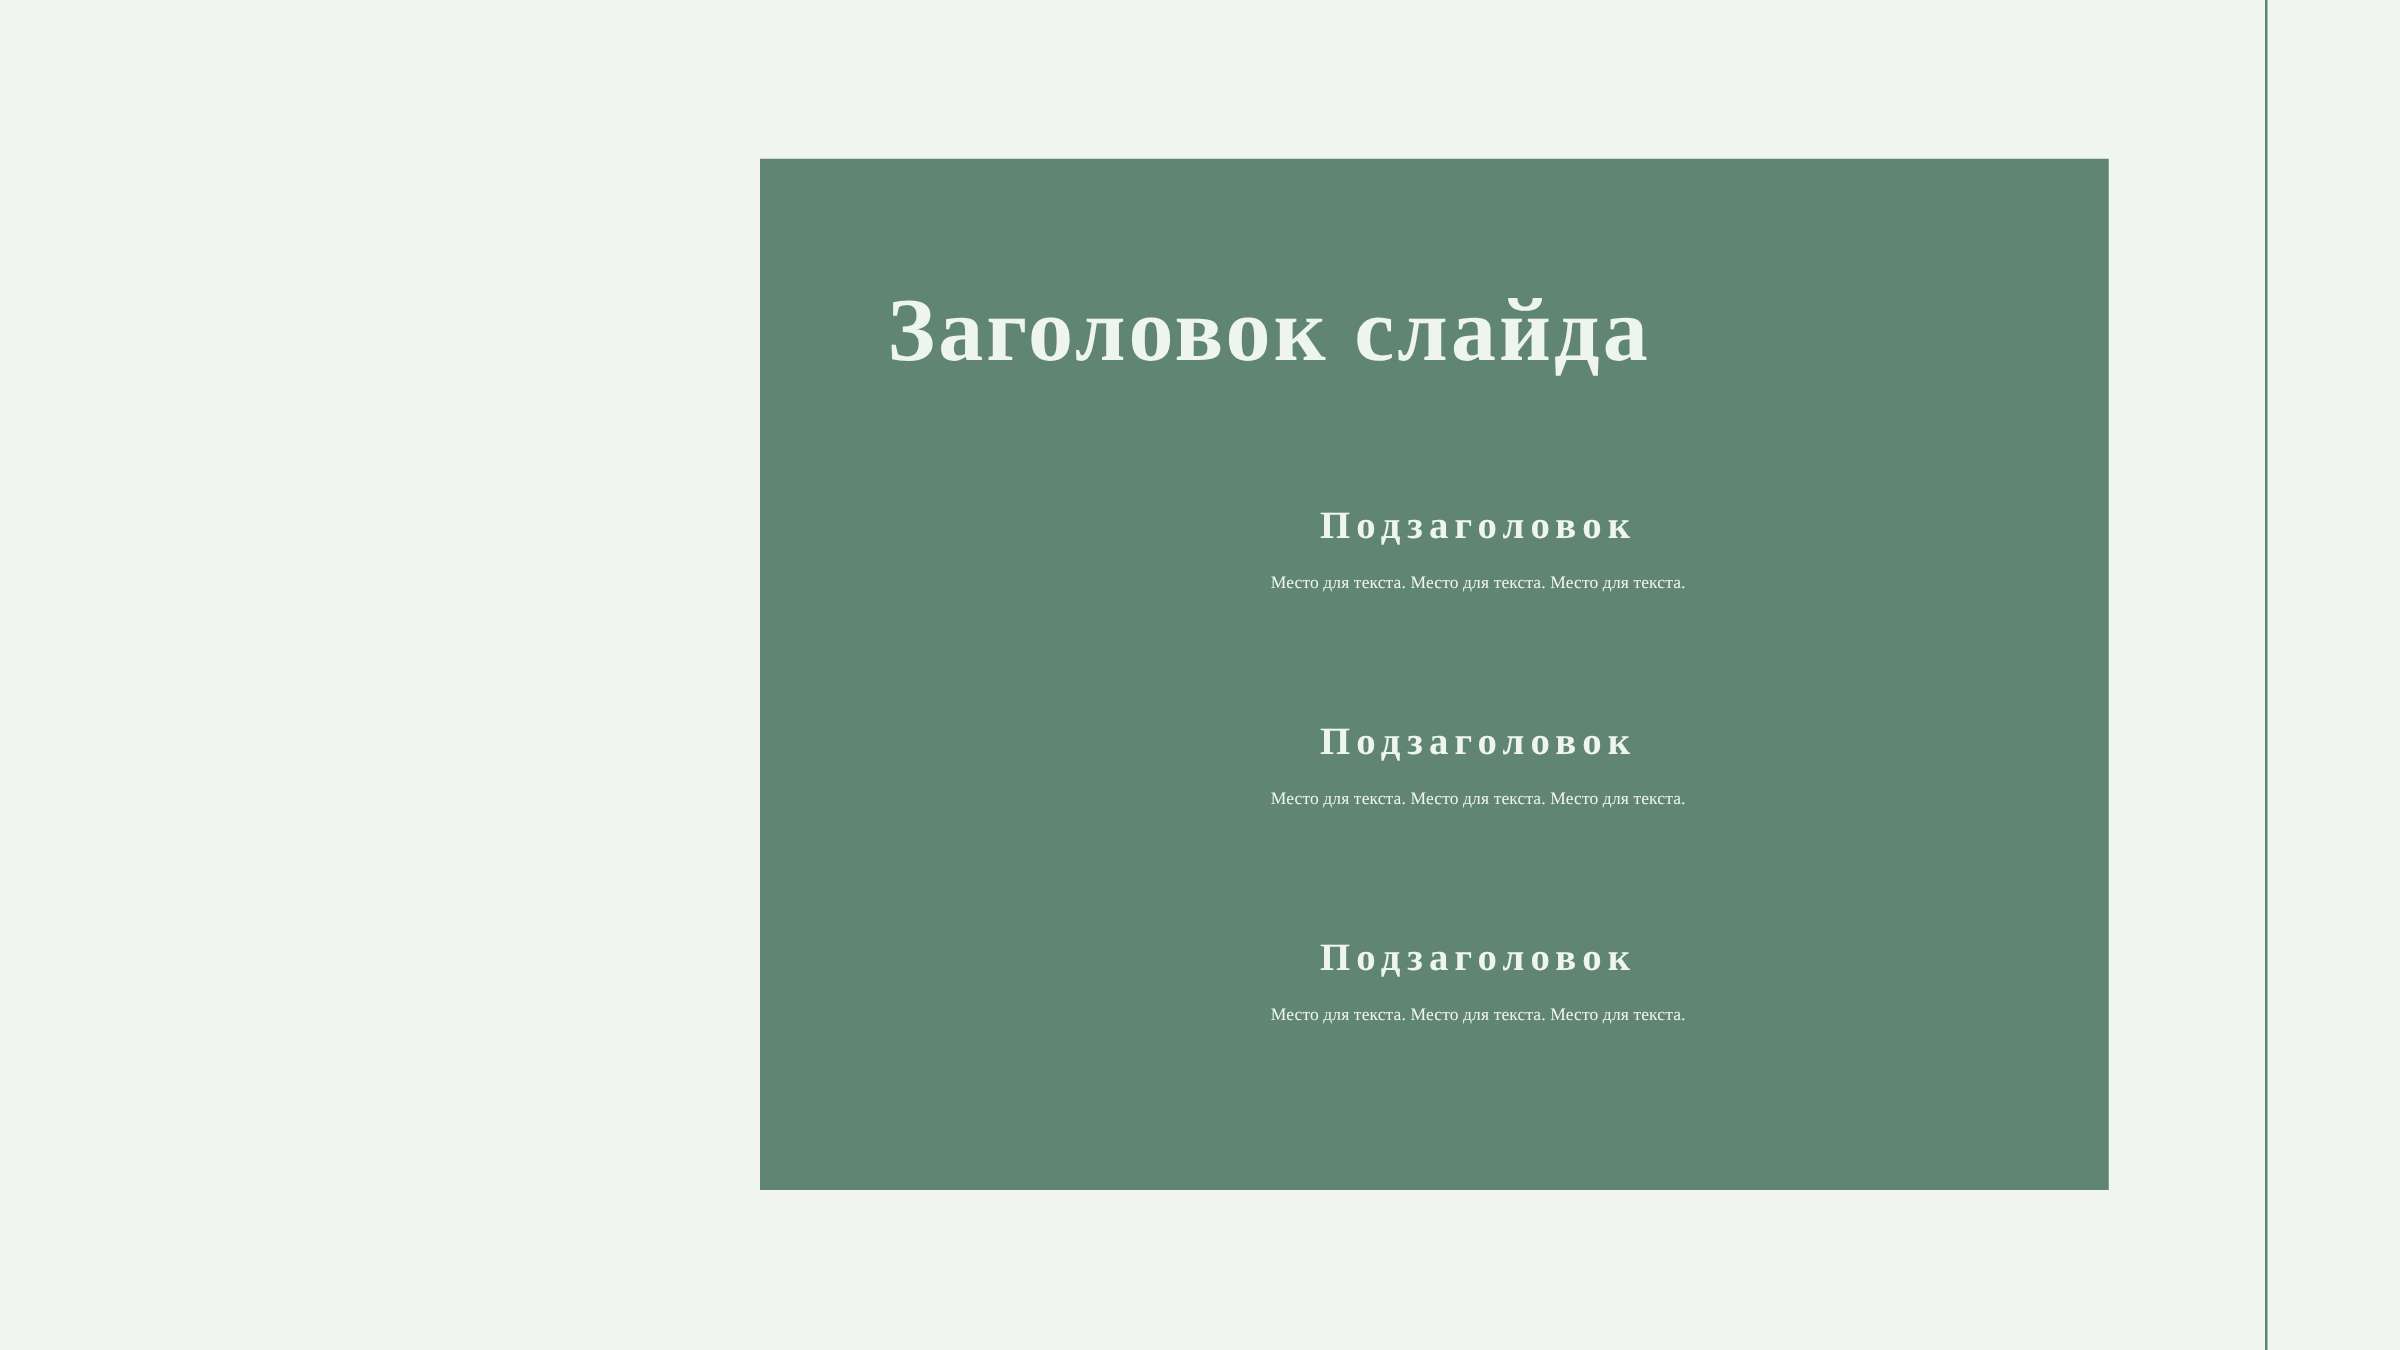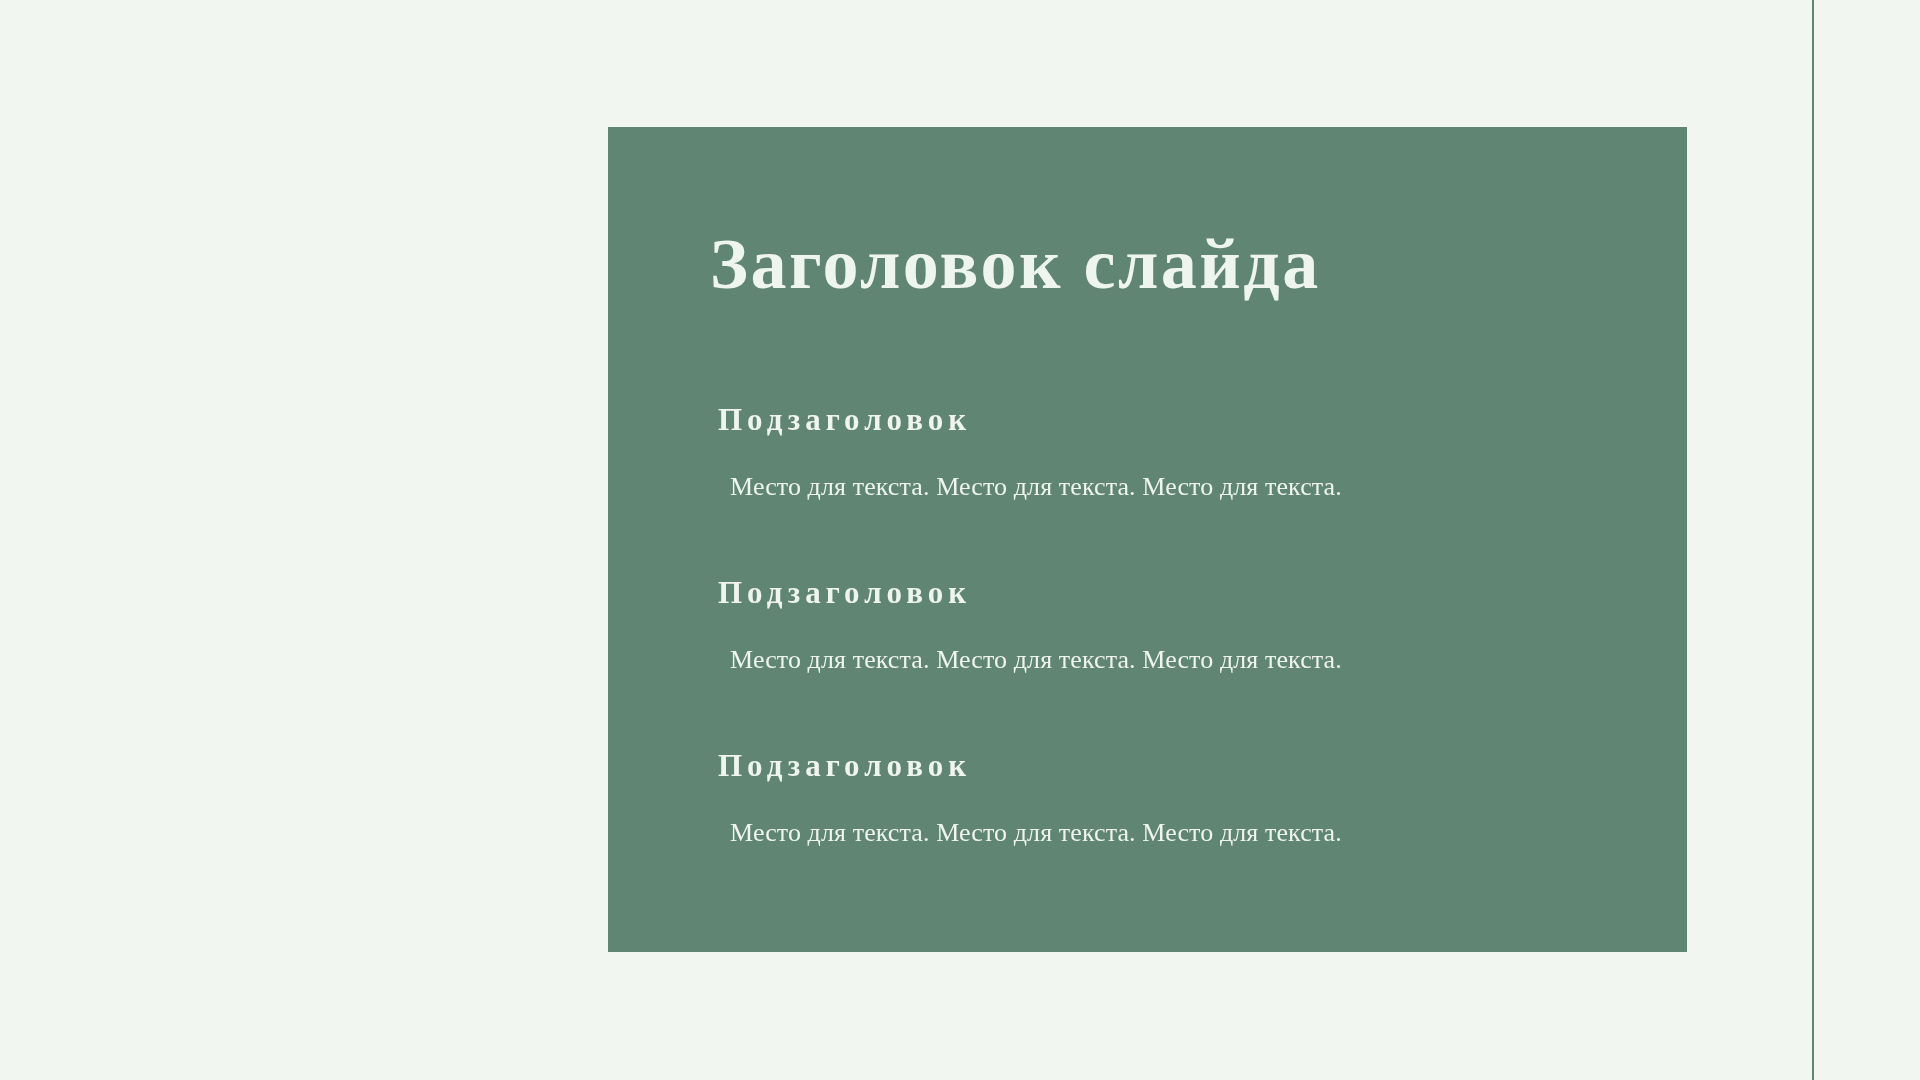--- a/index.html
+++ b/index.html
@@ -42,20 +42,21 @@
     height: 825px;
     background: #608573;
   }
 
   .panel-inner {
     position: absolute;
     left: 110px;
     top: 0;
     right: 40px;
     bottom: 0;
+    text-align: center;
   }
 
   
   .slide-title {
     position: absolute;
     left: -8px;
     top: 100px;
     margin: 0;
     font-family: "Liberation Serif", "DejaVu Serif", serif;
     font-weight: 700;
@@ -84,25 +85,25 @@
     font-family: "Liberation Serif", "DejaVu Serif", serif;
     font-weight: 700;
     font-size: 31px;
     line-height: 1.1;
     letter-spacing: 5px;
     color: #eef4ee;
     white-space: nowrap;
   }
 
   .section-body {
-    margin: 12px;
+    margin: 0;
     padding-top: 22px;
     font-family: "Liberation Serif", "DejaVu Serif", serif;
     font-weight: 400;
-    font-size: 26px;
+    font-size: 14px;
     line-height: 1.2;
     letter-spacing: 0.1px;
     color: #eef4ee;
     white-space: nowrap;
   }
 </style>
 </head>
 <body>
 
 <div class="slide-canvas">

